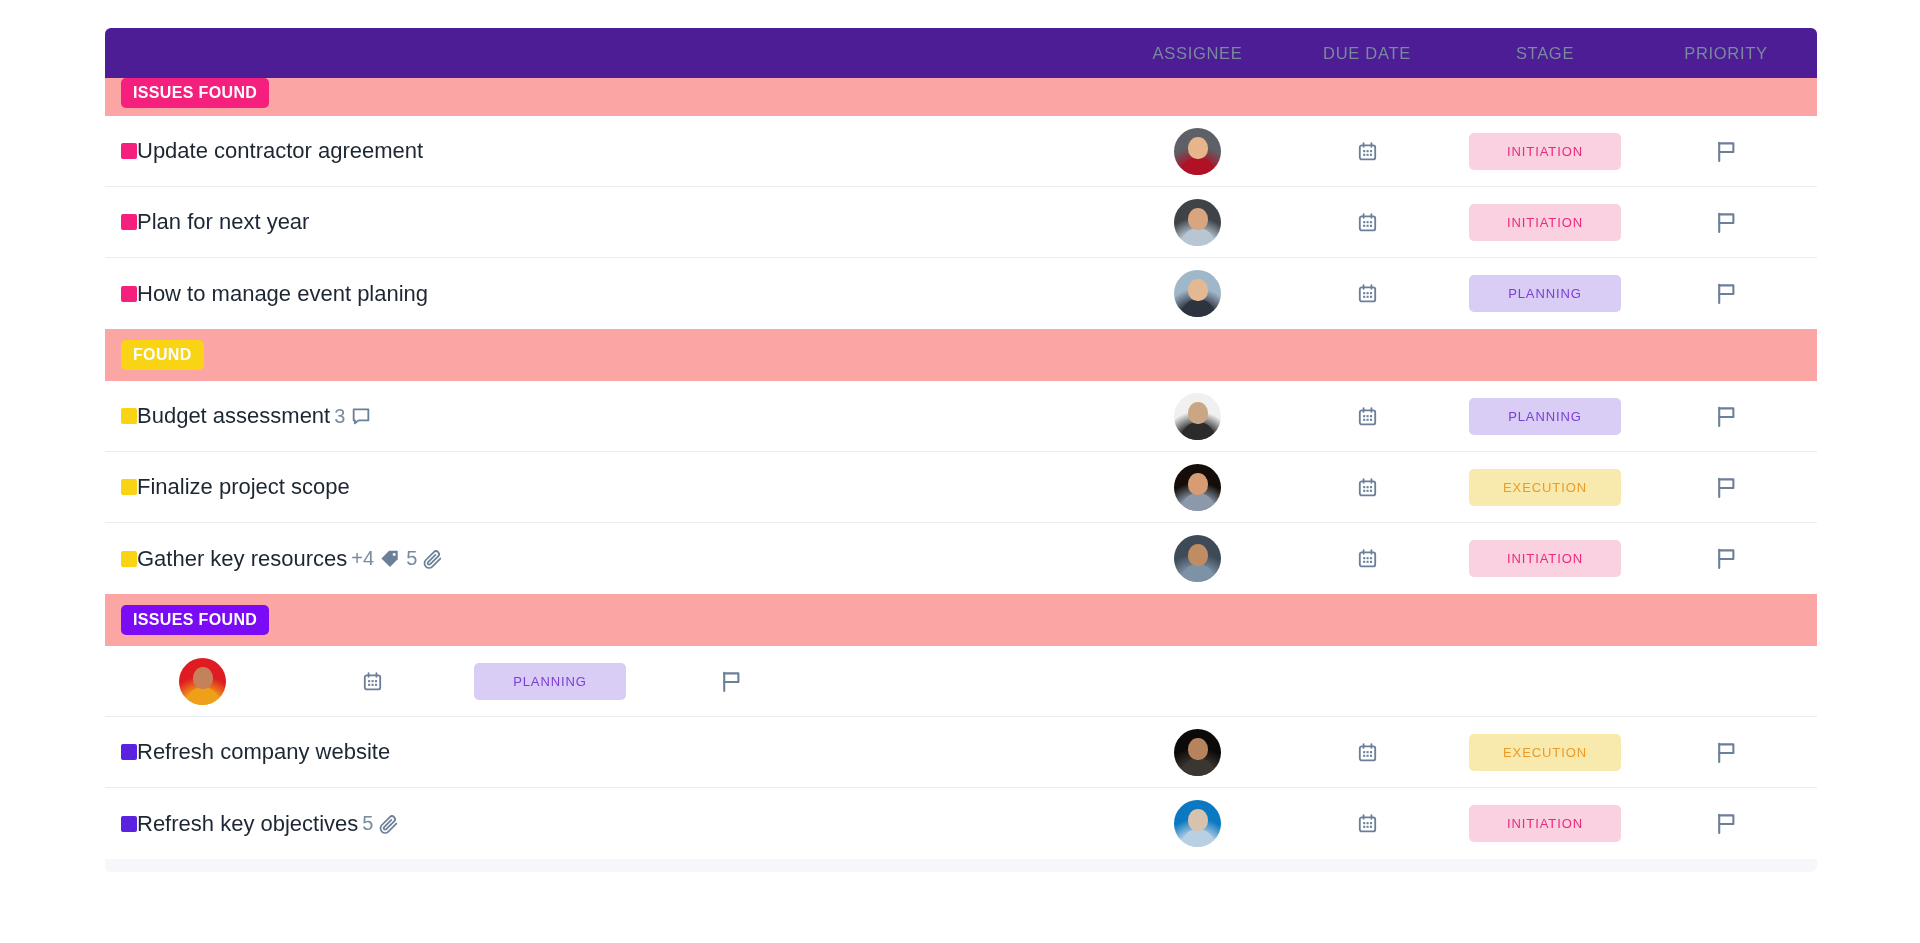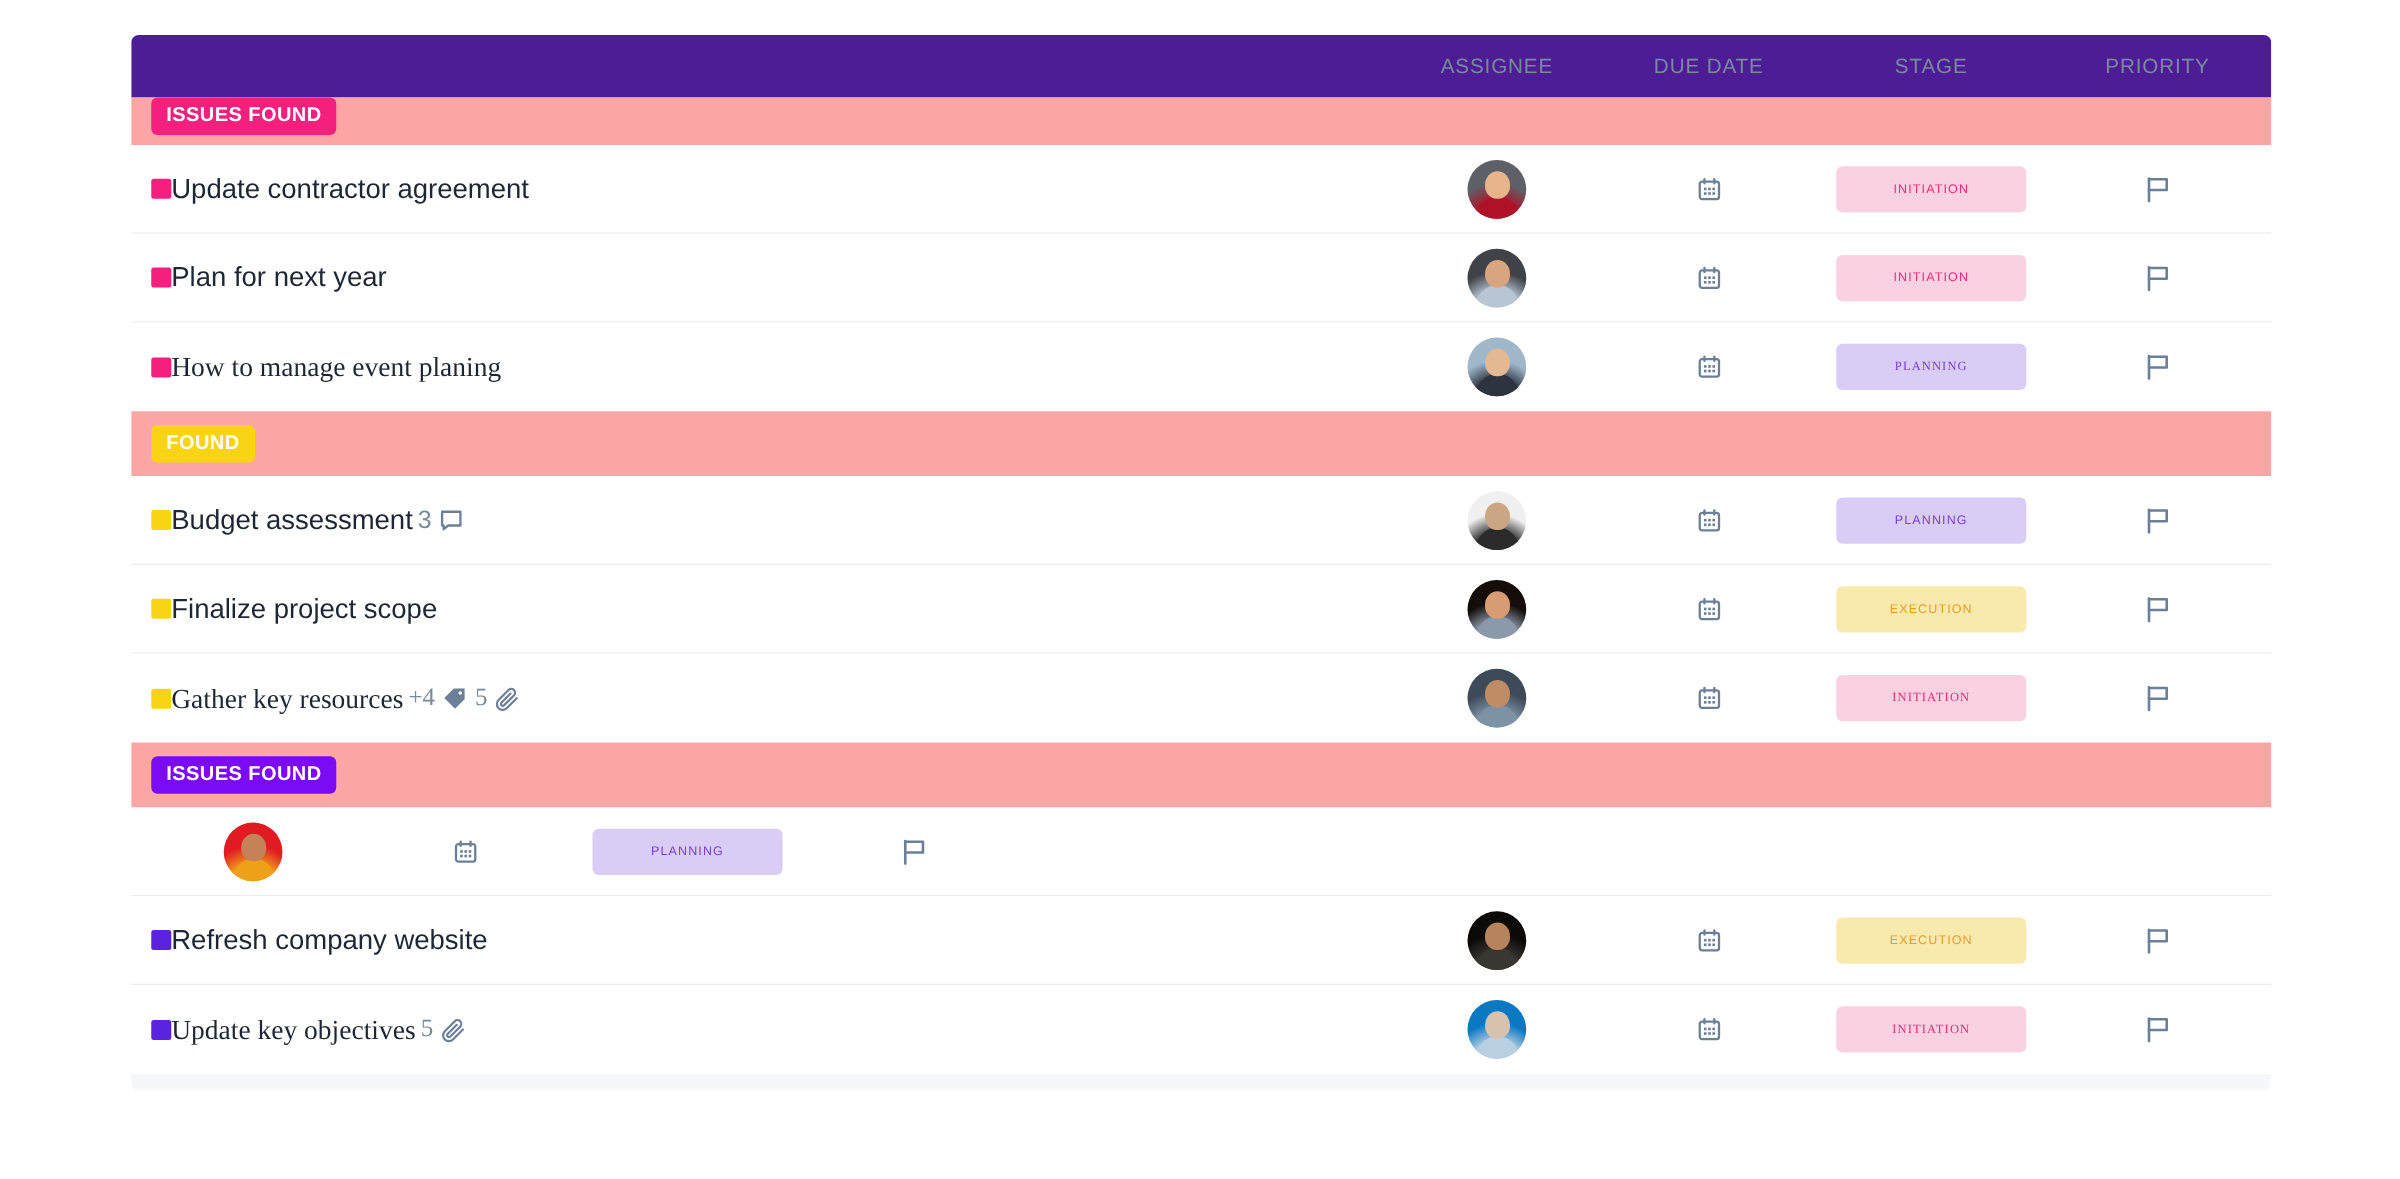--- a/index.html
+++ b/index.html
@@ -73,21 +73,21 @@
   .rows-block { background: #ffffff; }
 
   .task-row {
     display: flex;
     align-items: center;
     height: 71px;
     background: #ffffff;
     border-bottom: 1px solid #e9ecf1;
     padding-left: 16px;
   }
-  .task-row:last-child { border-bottom: none; font-family: Liberation Serif, serif; }
+  .task-row:last-child { border-bottom: none; }
 
   .task-main {
     flex: 1 1 auto;
     display: flex;
     align-items: center;
     min-width: 0;
   }
 
   .color-square {
     width: 16px;
@@ -159,21 +159,21 @@
     opacity: 0.9;
   }
 
   .stage-badge {
     display: inline-flex;
     align-items: center;
     justify-content: center;
     min-width: 152px;
     height: 37px;
     border-radius: 5px;
-    font-size: 10px;
+    font-size: 13px;
     letter-spacing: 0.9px;
     font-weight: 400;
     text-transform: uppercase;
   }
 
   .flag-icon { display: inline-flex; }
   .cal-icon  { display: inline-flex; }
 </style>
 </head>
 <body>
@@ -532,21 +532,21 @@
           <path d="M5 21V3.6" stroke="#6b7f99" stroke-width="2" stroke-linecap="round"></path>
           <path d="M5 4.2h13.6v8.3H5" stroke="#6b7f99" stroke-width="2" stroke-linejoin="round" stroke-linecap="round"></path>
         </svg>
       </span>
     </div>
   </div>
 
   <div class="task-row">
     <div class="task-main">
       <span class="color-square" style="background: rgb(91, 34, 224);"></span>
-      <span class="task-title">Update key objectives</span>
+      <span class="task-title">Refresh key objectives</span>
       <span class="meta-group">
                 <span class="meta-count">5</span>
                 <span class="meta-icon">
                   <svg width="22" height="22" viewBox="0 0 24 24" fill="none">
                     <path d="M20 11.5 11.3 20.2a5 5 0 0 1-7.1-7.1l8.7-8.7a3.3 3.3 0 0 1 4.7 4.7l-8.6 8.6a1.6 1.6 0 0 1-2.3-2.3l7.9-7.9" stroke="#6b7f99" stroke-width="1.9" stroke-linecap="round" stroke-linejoin="round"></path>
                   </svg>
                 </span>
               </span>
     </div>
     <div class="cell cell-assignee">

